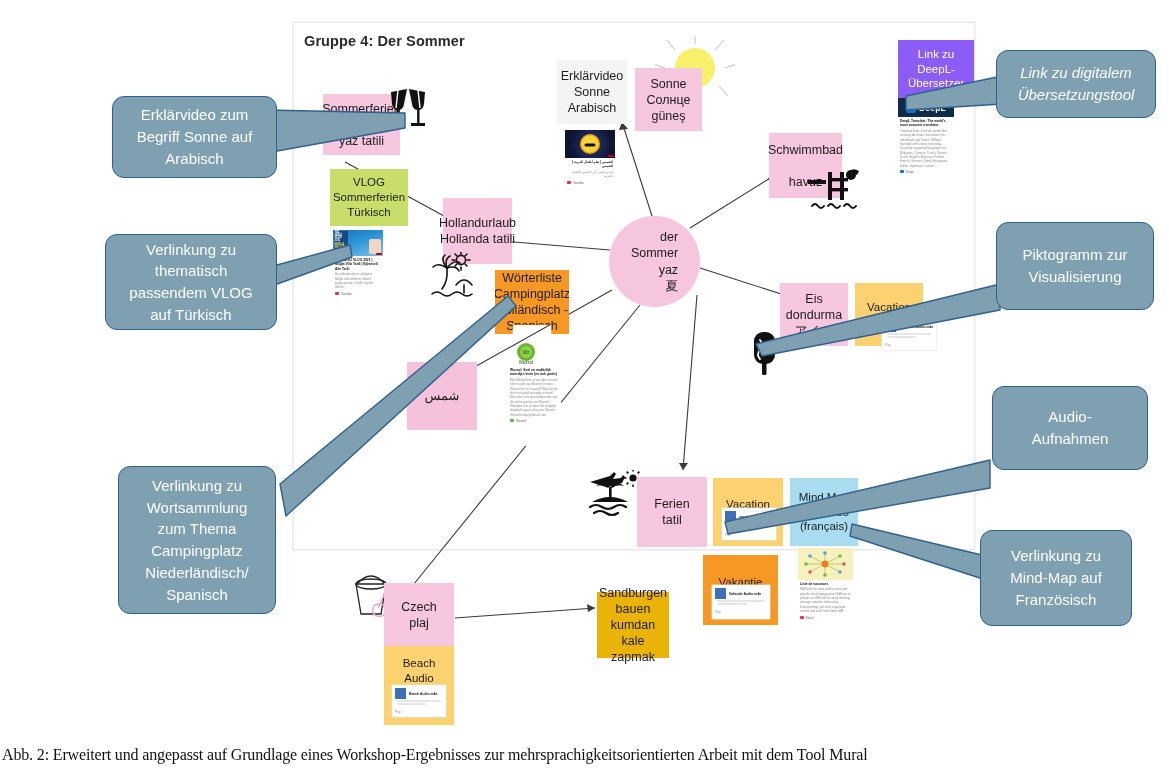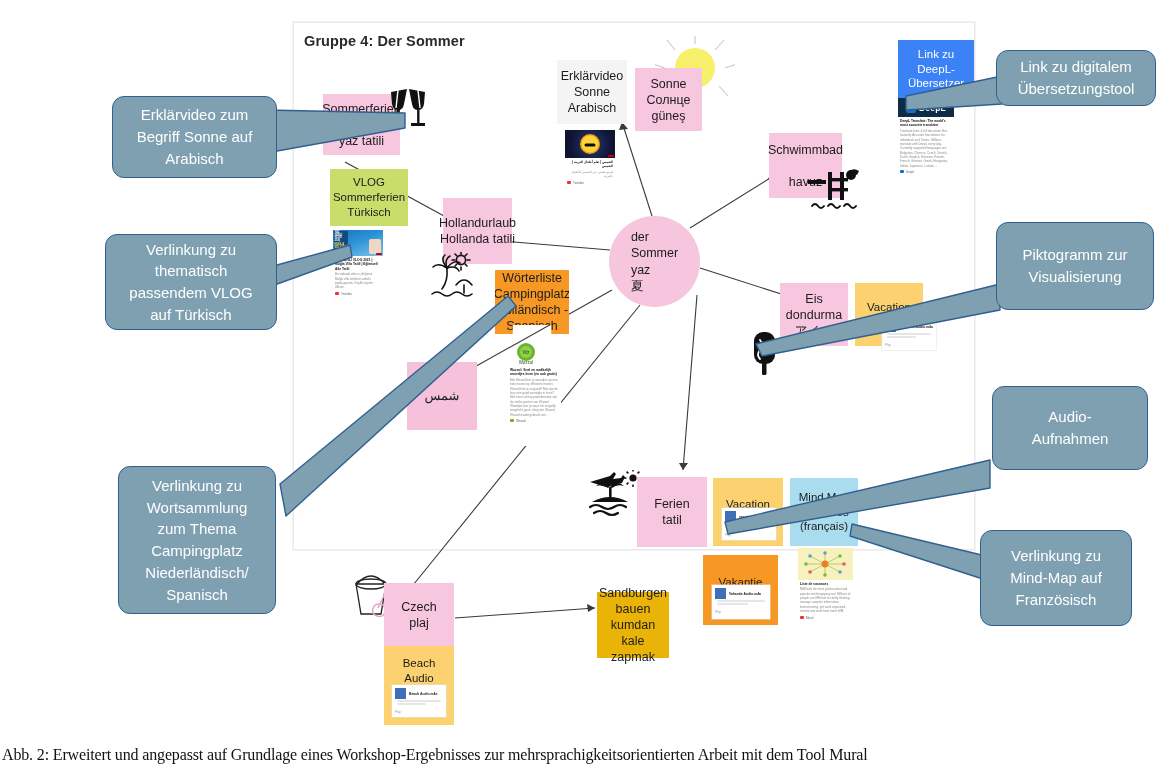--- a/index.html
+++ b/index.html
@@ -23,27 +23,27 @@
         font-size:12.5px;line-height:1.28;color:#1c1c1c;padding:4px 3px;white-space:pre-line;}
   .note.sm{font-size:11.5px;}
   .pink{background:#f7c6df;}
   .pink2{background:#f6c1da;}
   .green{background:#c8dd6a;}
   .yellowL{background:#eab308;}
   .yellowG{background:#fcd270;}
   .orange{background:#f79824;}
   .blue{background:#a8dcee;}
   .white{background:#f4f4f4;}
-  .black{background:#3b82f6;color:#fff;}
+  .black{background:#8b5cf6;color:#fff;}
 
   
   #hub{
     position:absolute;left:609px;top:216px;width:91px;height:91px;border-radius:50%;
     background:#f6c6de;display:flex;align-items:center;justify-content:center;
-    text-align:left;font-size:12.5px;line-height:1.3;color:#1b1b1b;white-space:pre-line;
+    text-align:right;font-size:12.5px;line-height:1.3;color:#1b1b1b;white-space:pre-line;
   }
 
   
   .preview{position:absolute;background:#ffffff;box-sizing:border-box;}
   .preview .thumb{width:100%;background:#0c1530;}
   .preview .ttl{font-size:3.3px;font-weight:bold;color:#111;line-height:1.35;margin:2px 2px 1px;}
   .preview .dsc{font-size:3px;color:#8a8a8a;line-height:1.45;margin:0 2px;}
   .preview .src{display:flex;align-items:center;gap:2px;margin:2px;}
   .preview .src i{width:4px;height:3px;background:#e33;display:block;border-radius:1px;}
   .preview .src span{font-size:3px;color:#666;}
@@ -424,21 +424,21 @@
 passendem VLOG
 auf Türkisch</div>
 
 <div class="callout" style="left:118px;top:466px;width:158px;height:148px;">Verlinkung zu
 Wortsammlung
 zum Thema
 Campingplatz
 Niederländisch/
 Spanisch</div>
 
-<div class="callout" style="left:996px;top:50px;width:160px;height:56px;">Link zu digitalem
+<div class="callout" style="left:996px;top:50px;width:160px;height:68px;font-style:italic;">Link zu digitalem
 Übersetzungstool</div>
 
 <div class="callout" style="left:996px;top:222px;width:158px;height:88px;">Piktogramm zur
 Visualisierung</div>
 
 <div class="callout" style="left:992px;top:386px;width:156px;height:84px;">Audio-
 Aufnahmen</div>
 
 <div class="callout" style="left:980px;top:530px;width:152px;height:96px;">Verlinkung zu
 Mind-Map auf

